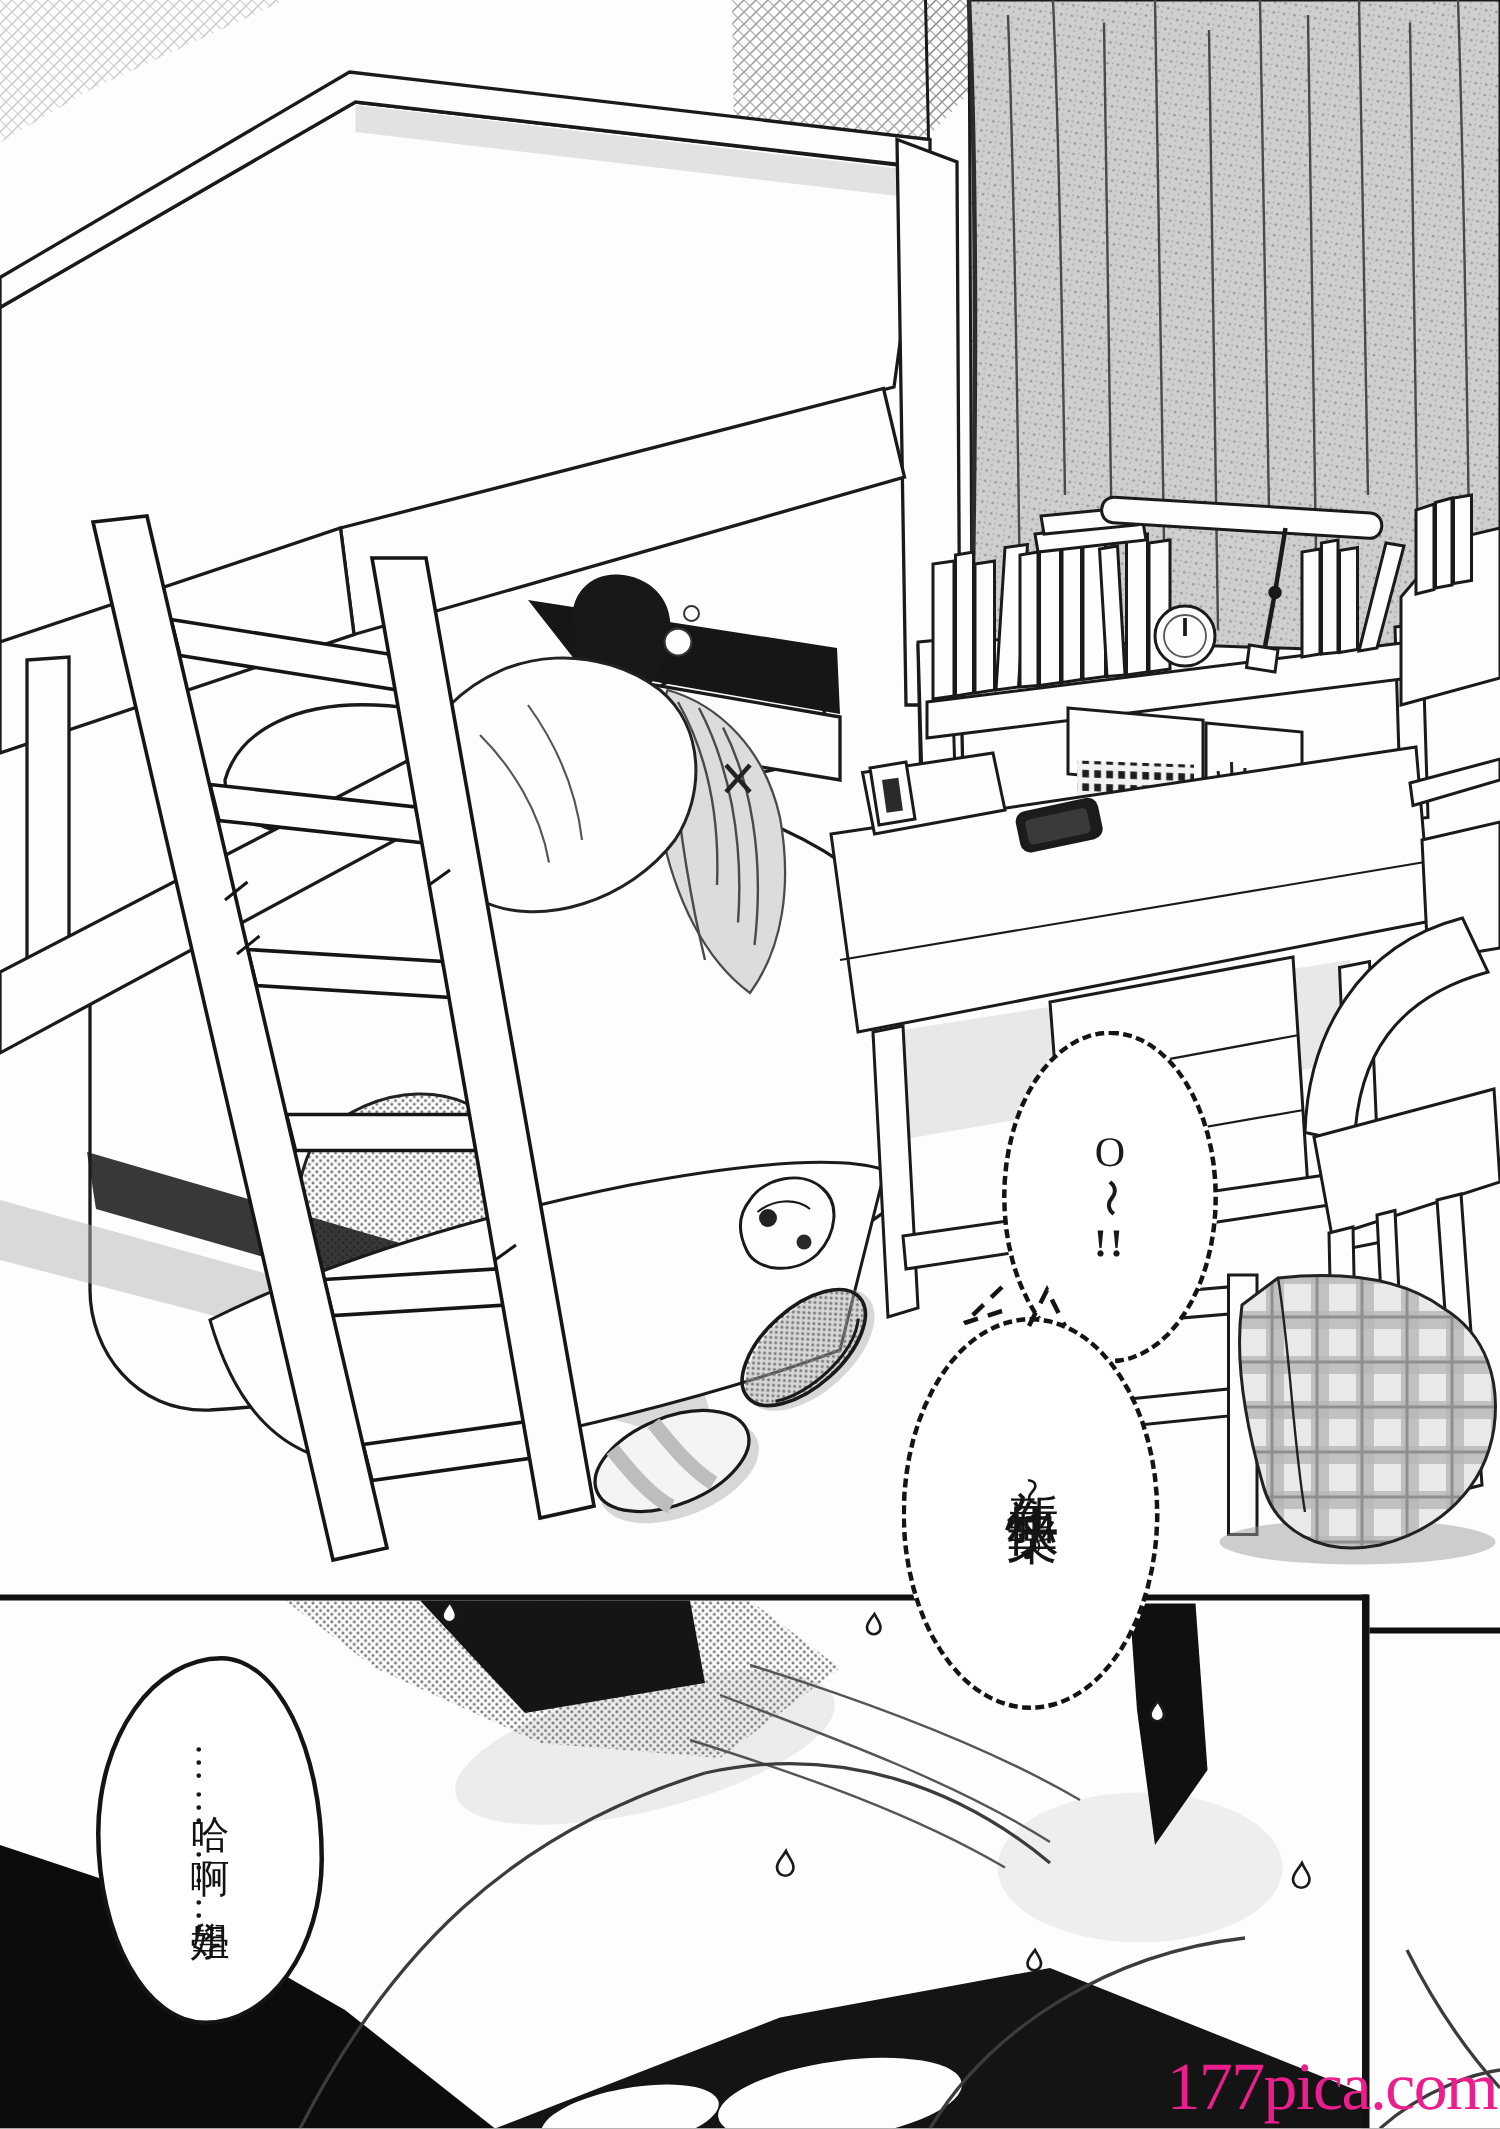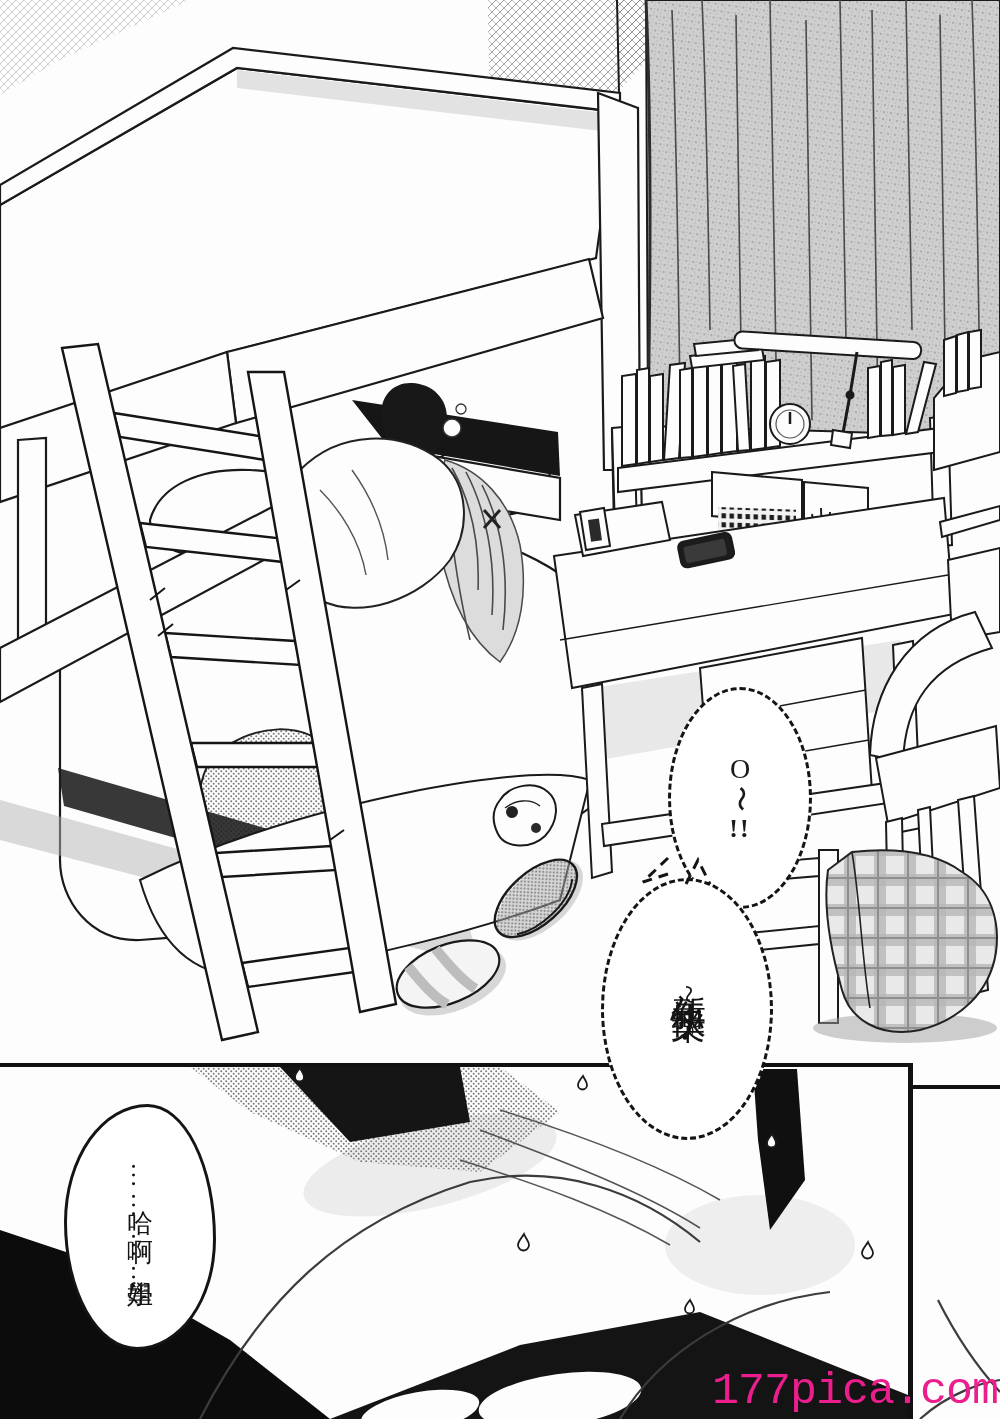--- a/index.html
+++ b/index.html
@@ -20,21 +20,21 @@
   #bubble-exclaim .bang{letter-spacing:2px;font-weight:bold;font-size:26px;}
   #bubble-newyear{left:601px;top:878px;width:166px;height:256px;}
   #bubble-moan{left:64px;top:1104px;width:146px;height:240px;border:3px solid #141414;
                border-radius:55% 45% 52% 48% / 48% 55% 45% 52%;}
   .vtext{writing-mode:vertical-rl;text-orientation:mixed;
          font-family:"Liberation Serif", serif;color:#141414;}
   #bubble-newyear .vtext{font-size:35px;letter-spacing:5px;}
   #bubble-moan .vtext{font-size:26px;letter-spacing:2px;display:flex;gap:10px;}
   #tails{top:0;z-index:6;pointer-events:none;}
   #watermark{position:absolute;right:2px;bottom:5px;z-index:8;font-size:45px;line-height:1;
-             letter-spacing:-1px;font-family:Liberation Mono, monospace;}
+             letter-spacing:-1px;font-family:Liberation Serif, serif;}
 </style>
 </head>
 <body>
 
 <div class="page">
 
   <svg id="art-top" width="1000" height="1065" viewBox="0 0 1000 1065">
     <defs>
       <pattern id="tone" width="5" height="5" patternUnits="userSpaceOnUse">
         <circle cx="1.2" cy="1.2" r="1" fill="#7a7a7a"></circle>

